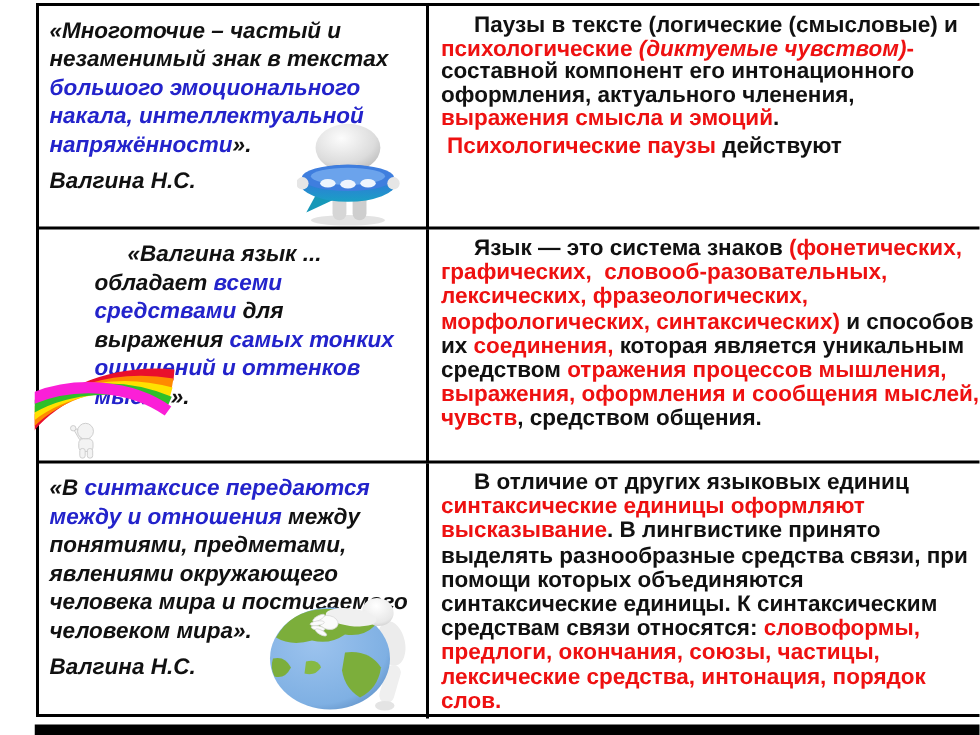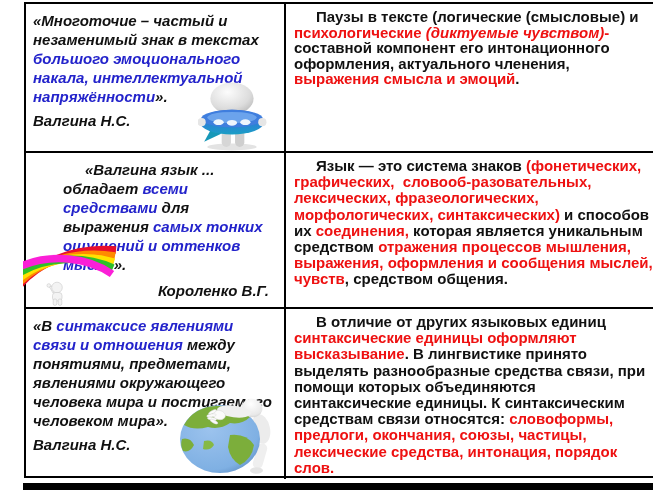--- a/index.html
+++ b/index.html
@@ -83,25 +83,25 @@
         <ellipse cx="20" cy="40" rx="5" ry="2.8" fill="#eef5fd"></ellipse>
         <ellipse cx="33" cy="40.6" rx="5" ry="2.8" fill="#eef5fd"></ellipse>
         <ellipse cx="46" cy="40" rx="5" ry="2.8" fill="#eef5fd"></ellipse>
         <circle cx="3.5" cy="40" r="4" fill="#e6e6e6"></circle>
         <circle cx="62.5" cy="40" r="4" fill="#e6e6e6"></circle>
       </svg>
     </div>
 
     <div class="cell r1 right-cell tight">
       <p><span class="run">Паузы в тексте (логические (смысловые) и </span><span class="run red">психологические </span><span class="run red italic">(диктуемые чувством)</span><span class="run red">-</span><span class="run">составной компонент его интонационного оформления, актуального членения, </span><span class="run red">выражения смысла и эмоций</span><span class="run">.</span></p>
+      <p class="ind-sm"><span class="run red">Психологические паузы </span><span class="run">действуют</span></p>
     </div>
 
     <div class="cell c1 r2 left-cell">
       <div class="quote q2"><span class="run">«Валгина язык ... обладает </span><span class="run blue">всеми средствами</span><span class="run"> для выражения </span><span class="run blue">самых тонких ощущений и оттенков мысли</span><span class="run">».</span></div>
-      <div class="author align-right">Короленко В.Г.</div>
       <svg class="illustration illo-rainbow" viewBox="0 0 95 76">
         <path d="M -10,64 A 102 80 0 0 1 93,20" fill="none" stroke="#e90f2c" stroke-width="7.5"></path>
         <path d="M -8,57 A 95 73 0 0 1 92,26" fill="none" stroke="#ff8a00" stroke-width="7.5"></path>
         <path d="M -6,50 A 88 66 0 0 1 91,32" fill="none" stroke="#ffe100" stroke-width="7.5"></path>
         <path d="M -4,43 A 81 59 0 0 1 90,38" fill="none" stroke="#2fbf2a" stroke-width="7.5"></path>
         <path d="M -2,36 A 74 52 0 0 1 89,44" fill="none" stroke="#fb1fd7" stroke-width="7.5"></path>
         <g stroke="#c9c9c9" stroke-width="0.6" fill="#f3f3f3">
           <path d="M 30,63 l -3.5,-6 l 2,-1.2 l 3.5,6 Z"></path>
           <circle cx="25.8" cy="55.5" r="1.8"></circle>
           <circle cx="34" cy="57.5" r="5.3"></circle>
@@ -110,21 +110,21 @@
           <rect x="35.2" y="69" width="3.6" height="6.4" rx="1.6"></rect>
         </g>
       </svg>
     </div>
 
     <div class="cell r2 right-cell normal">
       <p><span class="run">Язык — это система знаков </span><span class="run red">(фонетических,  графических,  словооб-разовательных, лексических, фразеологических, морфологических, синтаксических)</span><span class="run"> и способов их </span><span class="run red">соединения,</span><span class="run"> которая является уникальным средством </span><span class="run red">отражения процессов мышления, выражения, оформления и сообщения мыслей, чувств</span><span class="run">, средством общения.</span></p>
     </div>
 
     <div class="cell c1 r3 left-cell">
-      <div class="quote"><span class="run">«В </span><span class="run blue">синтаксисе явлениями связи и отношения</span><span class="run"> между понятиями, предметами, явлениями окружающего человека мира и постигаемого человеком мира».</span></div>
+      <div class="quote"><span class="run">«В </span><span class="run blue">синтаксисе передаются между и отношения</span><span class="run"> между понятиями, предметами, явлениями окружающего человека мира и постигаемого человеком мира».</span></div>
       <div class="author">Валгина Н.С.</div>
       <svg class="illustration illo-globe" viewBox="0 0 96 78">
         <defs>
           <radialGradient id="g3" cx="40%" cy="30%" r="80%">
             <stop offset="0%" stop-color="#ffffff"></stop>
               <stop offset="75%" stop-color="#e8e8e8"></stop>
               <stop offset="100%" stop-color="#c9c9c9"></stop>
           </radialGradient>
           <radialGradient id="g3o" cx="38%" cy="35%" r="75%">
             <stop offset="0%" stop-color="#9cc3ee"></stop>

